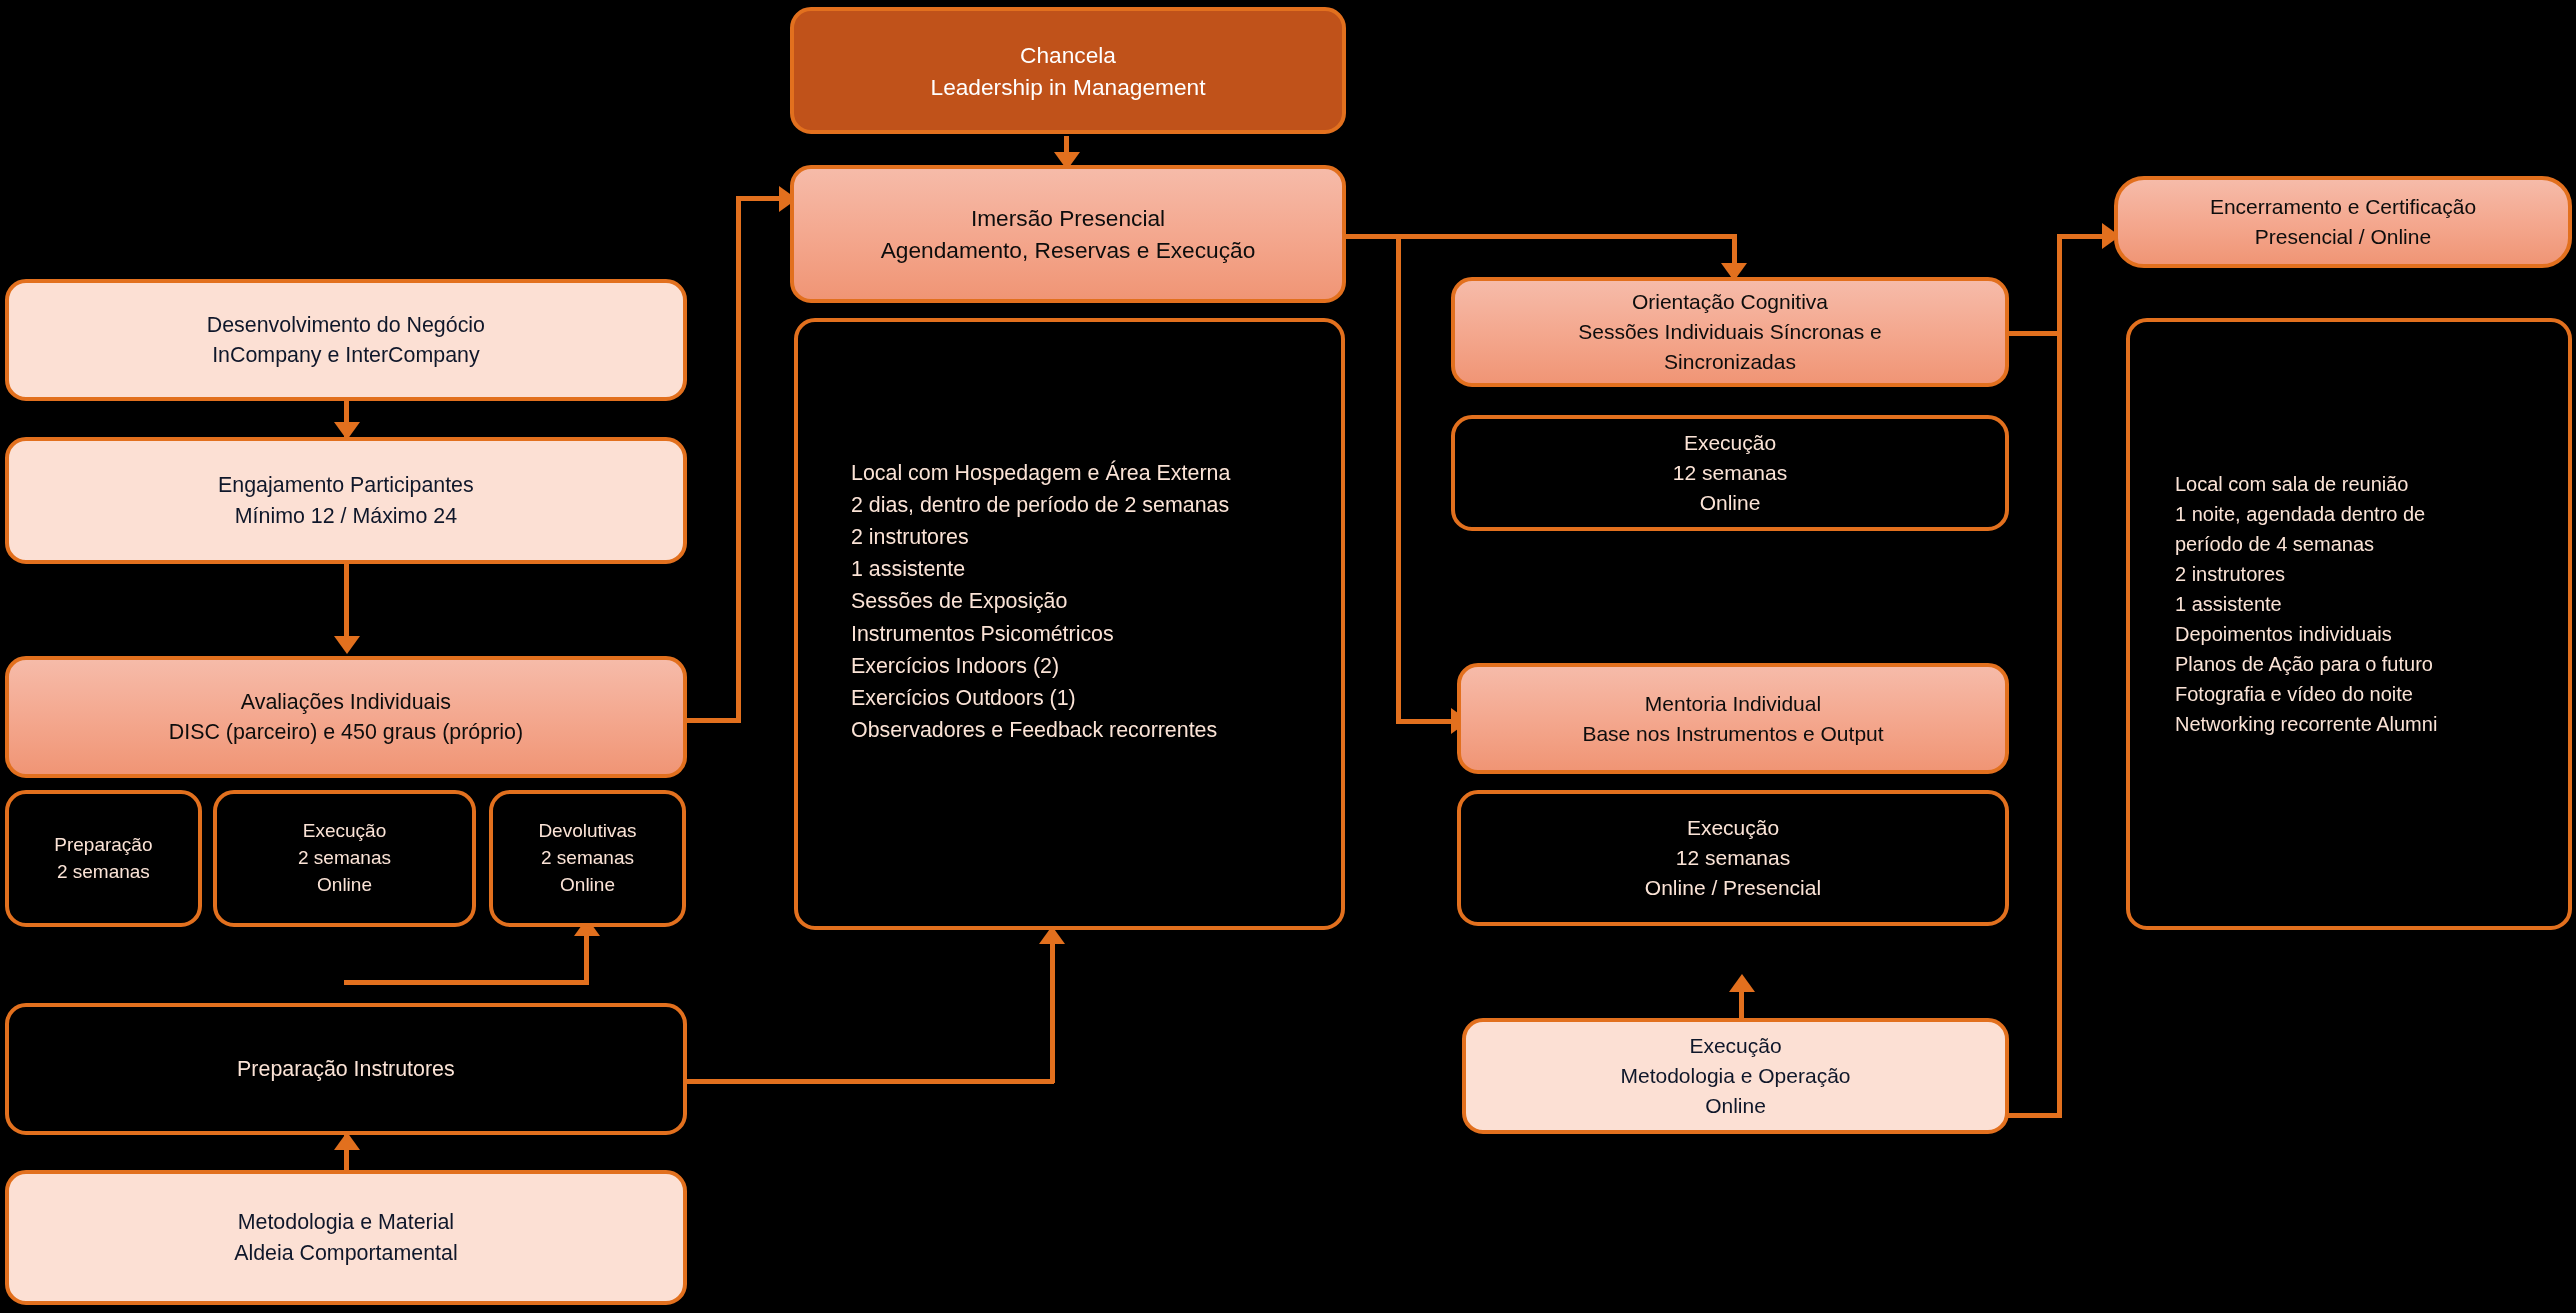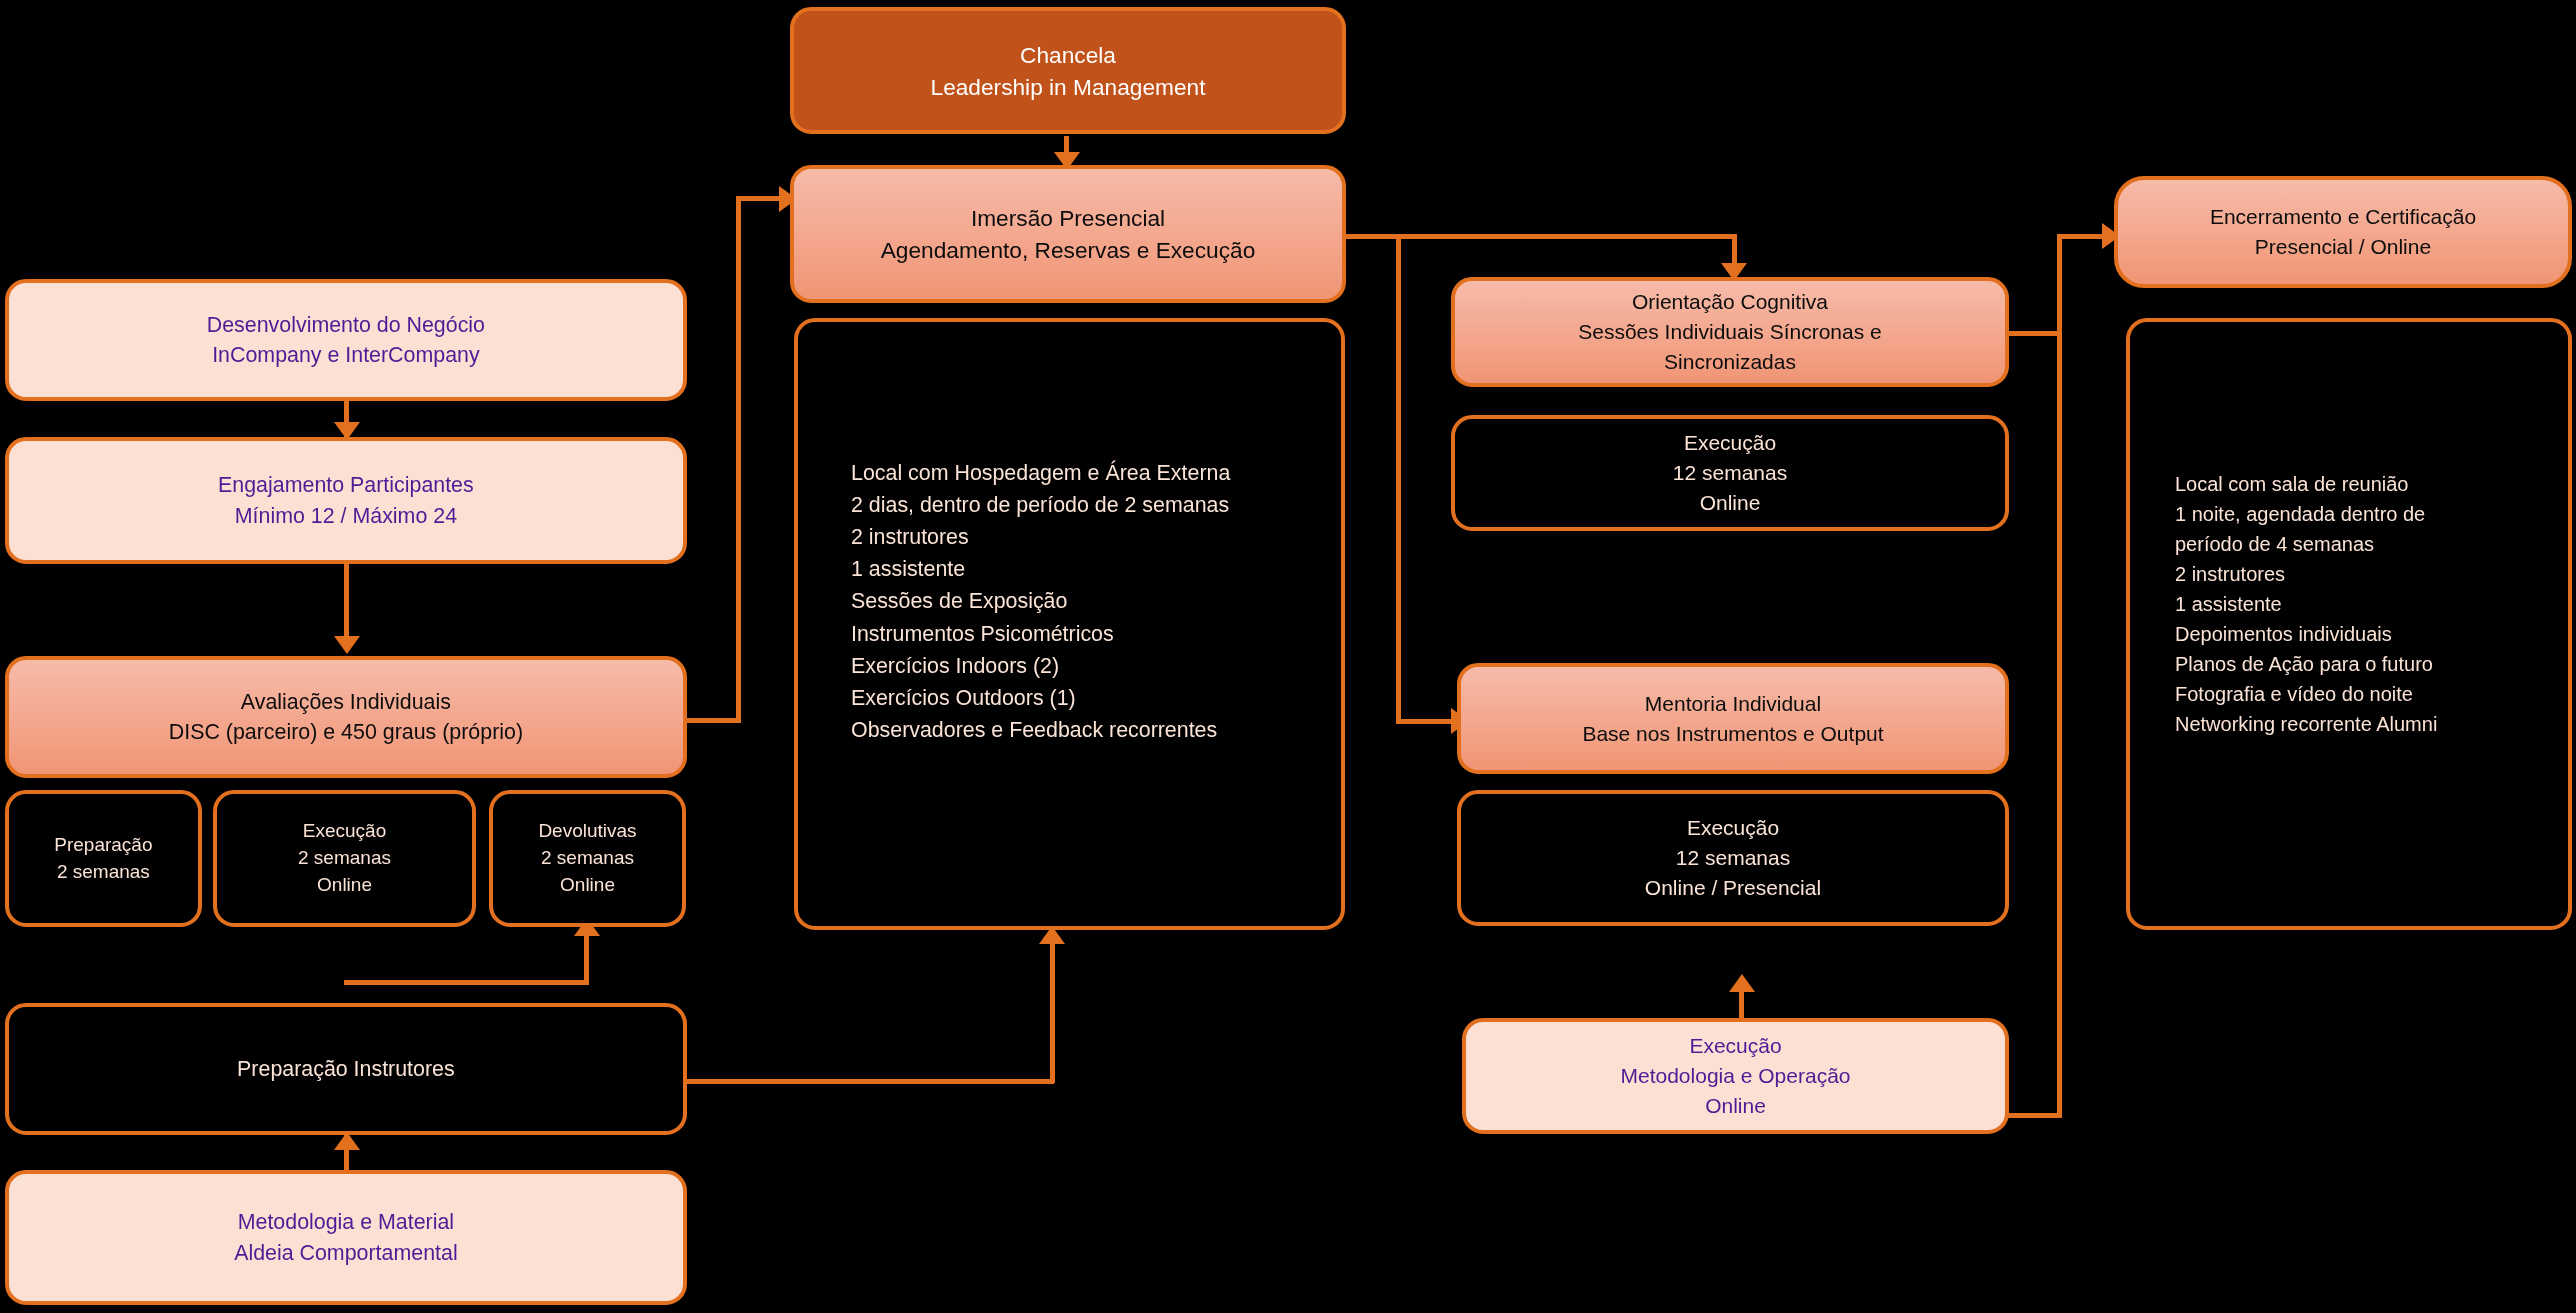--- a/index.html
+++ b/index.html
@@ -21,21 +21,21 @@
     justify-content:center;
     text-align:center;
     line-height:1.42;
   }
   
   .fill-dark{ background:#C0521A; color:#FFFFFF; }
   .fill-grad{
     background:linear-gradient(180deg,#F6BBA9 0%,#F4A88F 50%,#F09575 100%);
     color:#0D0D0D;
   }
-  .fill-light{ background:#FCE0D4; color:#4c1d95; }
+  .fill-light{ background:#FCE0D4; color:#0f172a; }
   .fill-none{ background:#000000; color:#FBE3D6; }
 
   .node .ln{display:block;white-space:nowrap;}
   .detail{
     align-items:flex-start;
     justify-content:flex-start;
     text-align:left;
   }
   .detail .ln{white-space:nowrap;margin-left:17px;}
 
@@ -194,21 +194,21 @@
     <span class="ln">12 semanas</span>
     <span class="ln">Online / Presencial</span>
   </div>
 
   <div class="node fill-light" style="left:1462px;top:1018px;width:547px;height:116px;font-size:21px;">
     <span class="ln">Execução</span>
     <span class="ln">Metodologia e Operação</span>
     <span class="ln">Online</span>
   </div>
 
-  <div class="node fill-grad" style="left:2114px;top:176px;width:458px;height:112px;font-size:21px;border-radius:30px;">
+  <div class="node fill-grad" style="left:2114px;top:176px;width:458px;height:92px;font-size:21px;border-radius:30px;">
     <span class="ln">Encerramento e Certificação</span>
     <span class="ln">Presencial / Online</span>
   </div>
 
   <div class="node fill-none detail" style="left:2126px;top:318px;width:446px;height:612px;font-size:20px;padding:147px 0 0 28px;line-height:1.5;">
     <span class="ln">Local com sala de reunião</span>
     <span class="ln">1 noite, agendada dentro de</span>
     <span class="ln">período de 4 semanas</span>
     <span class="ln">2 instrutores</span>
     <span class="ln">1 assistente</span>

